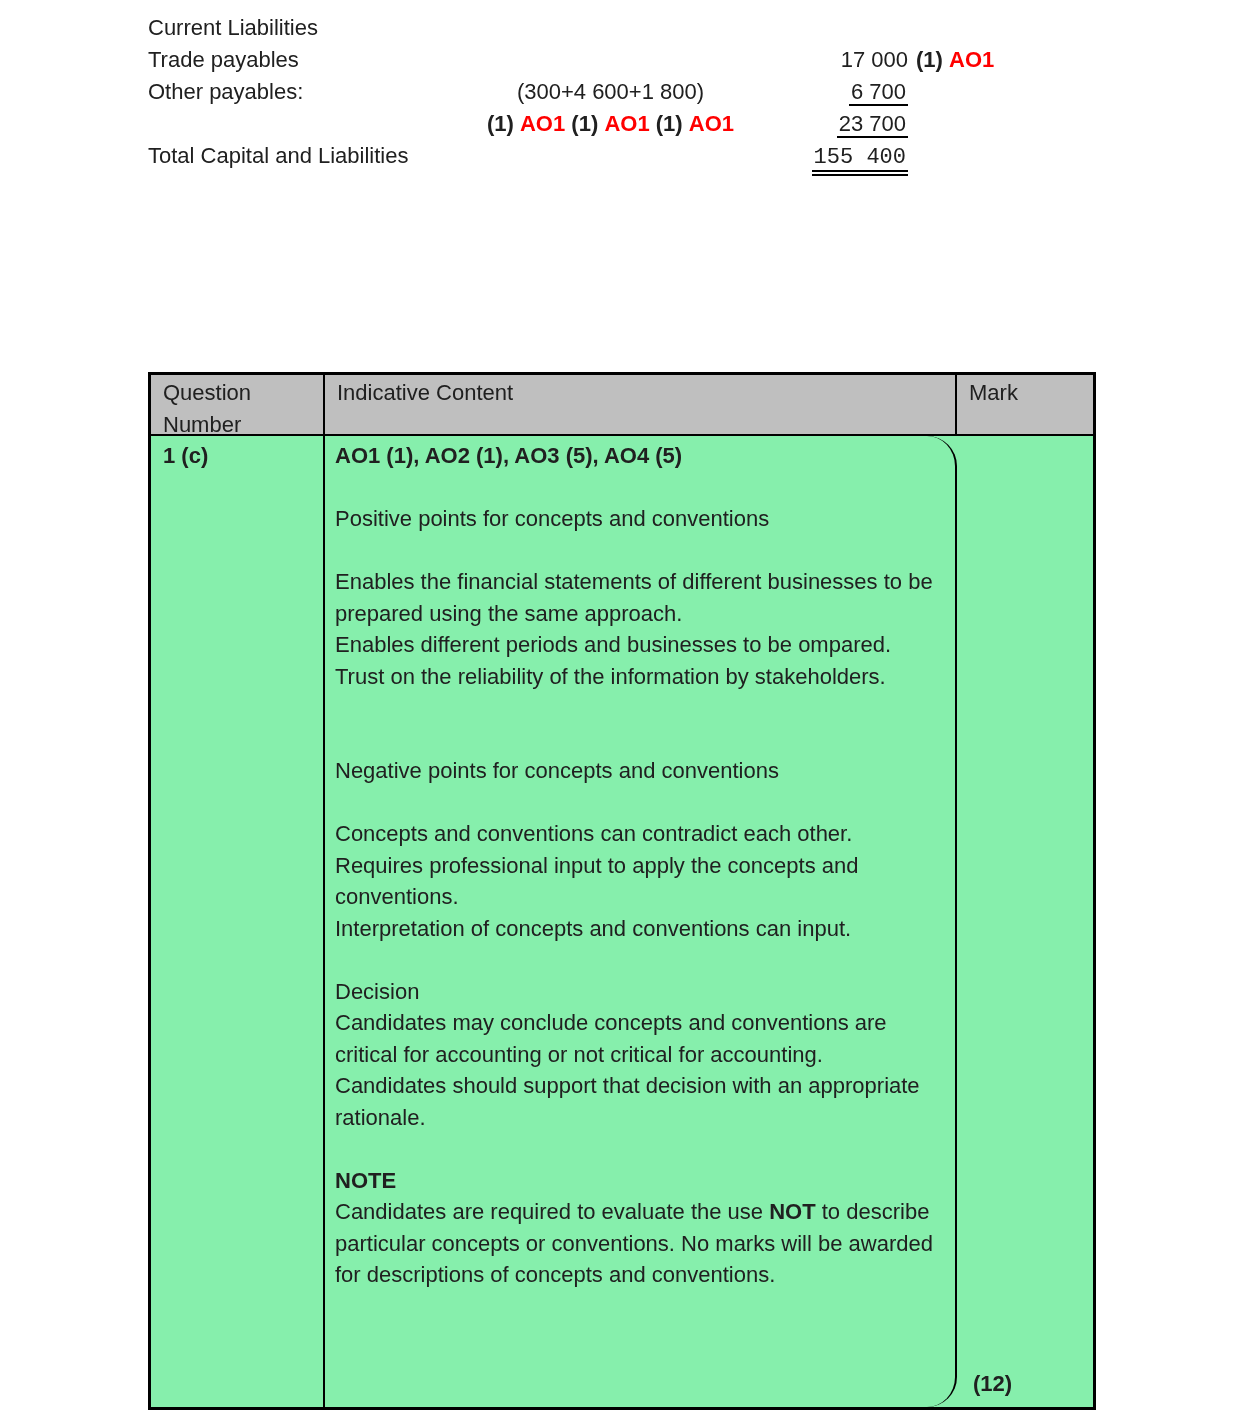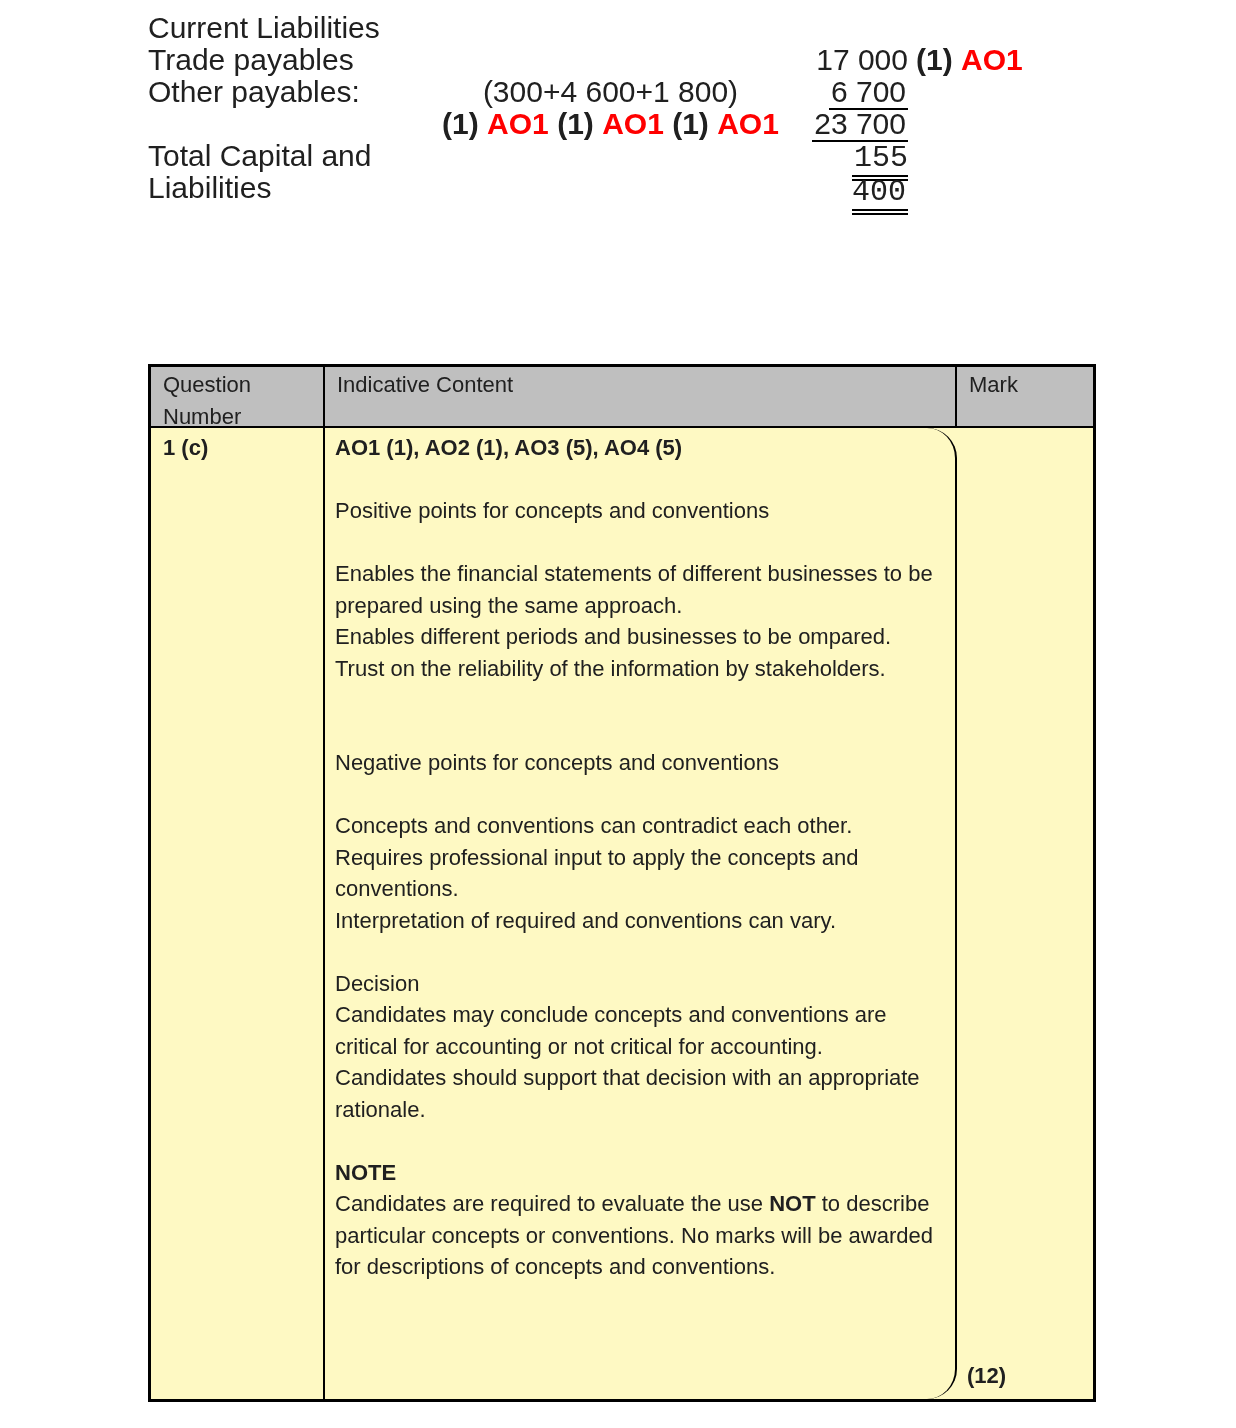--- a/index.html
+++ b/index.html
@@ -9,49 +9,49 @@
     font-family:"Liberation Sans", sans-serif;
     color:var(--text,#202020);
     position:relative;
     overflow:hidden;
   }
   .b{font-weight:700;}
   .red{color:var(--red,#ff0000);}
 
   
   .statement{position:absolute;left:148px;top:12px;width:1000px;}
-  .srow{display:flex;height:32px;line-height:32px;font-size:30px;}
+  .srow{display:flex;height:32px;line-height:32px;font-size:22px;}
   .s-label{width:285px;flex:0 0 auto;}
   .s-work{width:355px;flex:0 0 auto;text-align:center;}
   .s-amt{width:120px;flex:0 0 auto;text-align:right;}
   .s-annot{margin-left:8px;flex:0 0 auto;}
   .u1{border-bottom:2px solid #000;padding:0 2px;}
   .u2{border-bottom:6px double #000;padding:0 2px;font-family:Liberation Mono, monospace;}
 
   
   .ms-table{
-    position:absolute;left:148px;top:364px;
+    position:absolute;left:148px;top:372px;
     width:942px;
     border:3px solid var(--border,#000);
-    background:#fef9c3;
+    background:#86efac;
   }
   .row{display:grid;grid-template-columns:174px 632px 136px;}
   .cell{box-sizing:border-box;font-size:22px;line-height:31.5px;}
   .cell.q,.cell.c{border-right:2px solid var(--border,#000);}
   .row.head .cell{
     background:var(--headerbg,#bfbfbf);
     border-bottom:2px solid var(--border,#000);
     height:61px;
     padding:2px 10px 0 12px;
   }
   .row.body .cell{height:971px;padding:4px 10px 0 12px;}
   .row.body .cell.c{padding-left:10px;border-radius:30px;}
   .line{line-height:31.5px;}
   .gap{height:31.5px;}
-  .cell.m.mark-body{display:flex;align-items:flex-end;padding:0 0 8px 10px;font-weight:700;}
+  .cell.m.mark-body{display:flex;align-items:flex-end;padding:0 0 8px 16px;font-weight:700;}
 </style>
 </head>
 <body>
 
 <div class="page">
 
   <section class="statement" id="statement">
       <div class="srow">
         <div class="s-label">Current Liabilities</div>
         <div class="s-work"></div>
@@ -101,21 +101,21 @@
           <div class="gap"></div>
           <div class="line">Enables the financial statements of different businesses to be prepared using the same approach.</div>
           <div class="line">Enables different periods and businesses to be ompared.</div>
           <div class="line">Trust on the reliability of the information by stakeholders.</div>
           <div class="gap"></div>
           <div class="gap"></div>
           <div class="line">Negative points for concepts and conventions</div>
           <div class="gap"></div>
           <div class="line">Concepts and conventions can contradict each other.</div>
           <div class="line">Requires professional input to apply the concepts and conventions.</div>
-          <div class="line">Interpretation of required and conventions can vary.</div>
+          <div class="line">Interpretation of concepts and conventions can input.</div>
           <div class="gap"></div>
           <div class="line">Decision</div>
           <div class="line">Candidates may conclude concepts and conventions are critical for accounting or not critical for accounting.</div>
           <div class="line">Candidates should support that decision with an appropriate rationale.</div>
           <div class="gap"></div>
           <div class="line b">NOTE</div>
           <div class="line"><span>Candidates are required to evaluate the use </span><span class="b">NOT</span><span> to describe particular concepts or conventions. No marks will be awarded for descriptions of concepts and conventions.</span></div>
         </div>
       <div class="cell m mark-body">
         <span>(12)</span>

